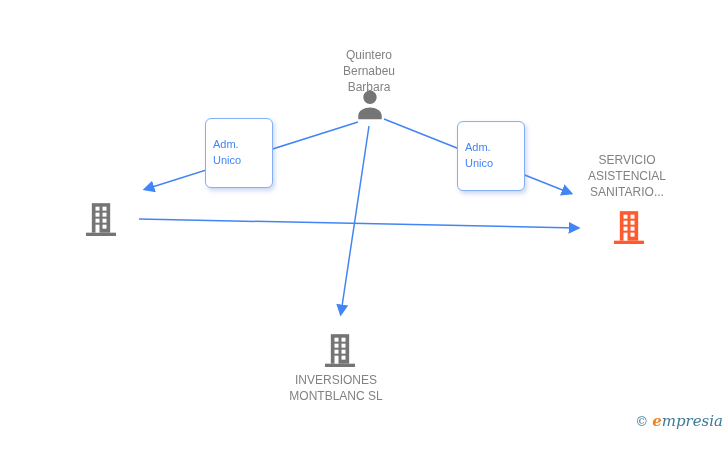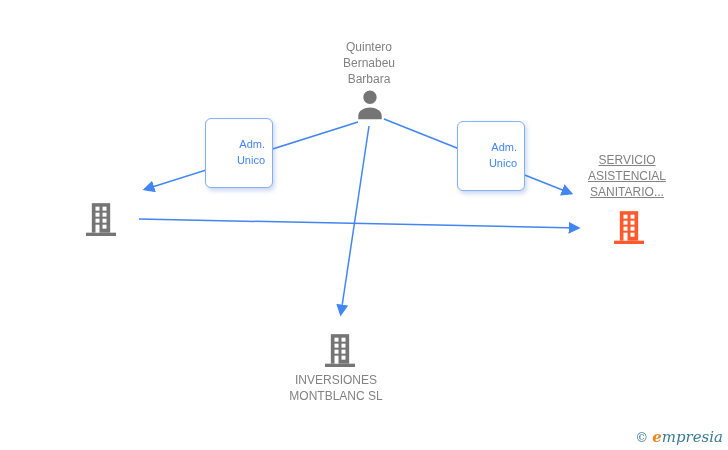--- a/index.html
+++ b/index.html
@@ -41,31 +41,31 @@
   .gray{color:var(--icon-gray);}
   .orange{color:var(--icon-orange);}
   .edge-label{
     position:absolute;
     transform:translate(-50%,-50%);
     background:#fff;
     border:1.5px solid var(--label-border);
     border-radius:6px;
     padding:18px 7px;
     max-width:52px;
-    text-align:right;
+    text-align:left;
     color:var(--label-text);
     font-size:11px;
     line-height:1.45;
     box-shadow:2px 2px 4px rgba(120,150,220,.35);
     cursor:pointer;
   }
   .edge-label.wide{max-width:58px;}
   .watermark{
     position:absolute;
-    right:5px;bottom:4px;
+    right:5px;bottom:20px;
     font-family:"DejaVu Serif", serif;
     font-style:italic;
     font-size:15px;
     cursor:pointer;
     white-space:nowrap;
   }
   .watermark .copy{color:var(--logo-teal);font-style:normal;font-size:13px;margin-right:4px;}
   .watermark .e{color:var(--logo-orange);font-weight:bold;}
   .watermark .rest{color:var(--logo-teal);}
 </style>
@@ -79,21 +79,21 @@
       <marker id="arrow" viewBox="0 0 10 10" refX="7" refY="5" markerWidth="8" markerHeight="8" orient="auto-start-reverse">
         <path d="M0,0 L10,5 L0,10 Z" fill="var(--edge)"></path>
       </marker>
     </defs>
     <line x1="358" y1="122" x2="146" y2="189" stroke="var(--edge)" stroke-width="1.5" marker-end="url(#arrow)"></line>
     <line x1="384" y1="119" x2="570" y2="193" stroke="var(--edge)" stroke-width="1.5" marker-end="url(#arrow)"></line>
     <line x1="369" y1="126" x2="341" y2="313" stroke="var(--edge)" stroke-width="1.5" marker-end="url(#arrow)"></line>
     <line x1="139" y1="219" x2="577" y2="228" stroke="var(--edge)" stroke-width="1.5" marker-end="url(#arrow)"></line>
   </svg>
 
-  <div class="node-label" style="left:369px;top:40px;width:80px;">Quintero Bernabeu Barbara</div>
+  <div class="node-label" style="left:369px;top:48px;width:80px;">Quintero Bernabeu Barbara</div>
   <div class="node-icon gray" style="left:370px;top:105px;">
     <svg width="38" height="38" viewBox="0 0 24 24" fill="currentColor">
       <path d="M12 11.4c2.32 0 4.2-1.9 4.2-4.25S14.32 2.9 12 2.9 7.8 4.8 7.8 7.15 9.68 11.4 12 11.4zm0 2.1c-3.5 0-7.4 1.85-7.4 5.3V21h14.8v-2.2c0-3.45-3.9-5.3-7.4-5.3z"></path>
     </svg>
   </div>
 
   <div class="node-icon gray" style="left:101px;top:219px;">
     <svg width="40" height="40" viewBox="0 0 24 24">
       <g fill="currentColor">
         <rect x="6.5" y="2.5" width="11" height="17.7"></rect>
@@ -105,21 +105,21 @@
         <rect x="8.7" y="8.2" width="2.4" height="2.4"></rect>
           <rect x="12.9" y="8.2" width="2.4" height="2.4"></rect>
         <rect x="8.7" y="11.8" width="2.4" height="2.4"></rect>
           <rect x="12.9" y="11.8" width="2.4" height="2.4"></rect>
         <rect x="8.7" y="15.4" width="2.4" height="4.8"></rect>
           <rect x="12.9" y="15.4" width="2.4" height="2.4"></rect>
       </g>
     </svg>
   </div>
 
-  <div class="node-label" style="left:627px;top:153px;width:100px;text-decoration:underline;">SERVICIO ASISTENCIAL SANITARIO...</div>
+  <div class="node-label" style="left:627px;top:153px;width:100px;">SERVICIO ASISTENCIAL SANITARIO...</div>
   <div class="node-icon orange" style="left:629px;top:227px;">
     <svg width="40" height="40" viewBox="0 0 24 24">
       <g fill="currentColor">
         <rect x="6.5" y="2.5" width="11" height="17.7"></rect>
         <rect x="3" y="20.2" width="18" height="2"></rect>
       </g>
       <g fill="#ffffff">
         <rect x="8.7" y="4.6" width="2.4" height="2.4"></rect>
           <rect x="12.9" y="4.6" width="2.4" height="2.4"></rect>
         <rect x="8.7" y="8.2" width="2.4" height="2.4"></rect>

